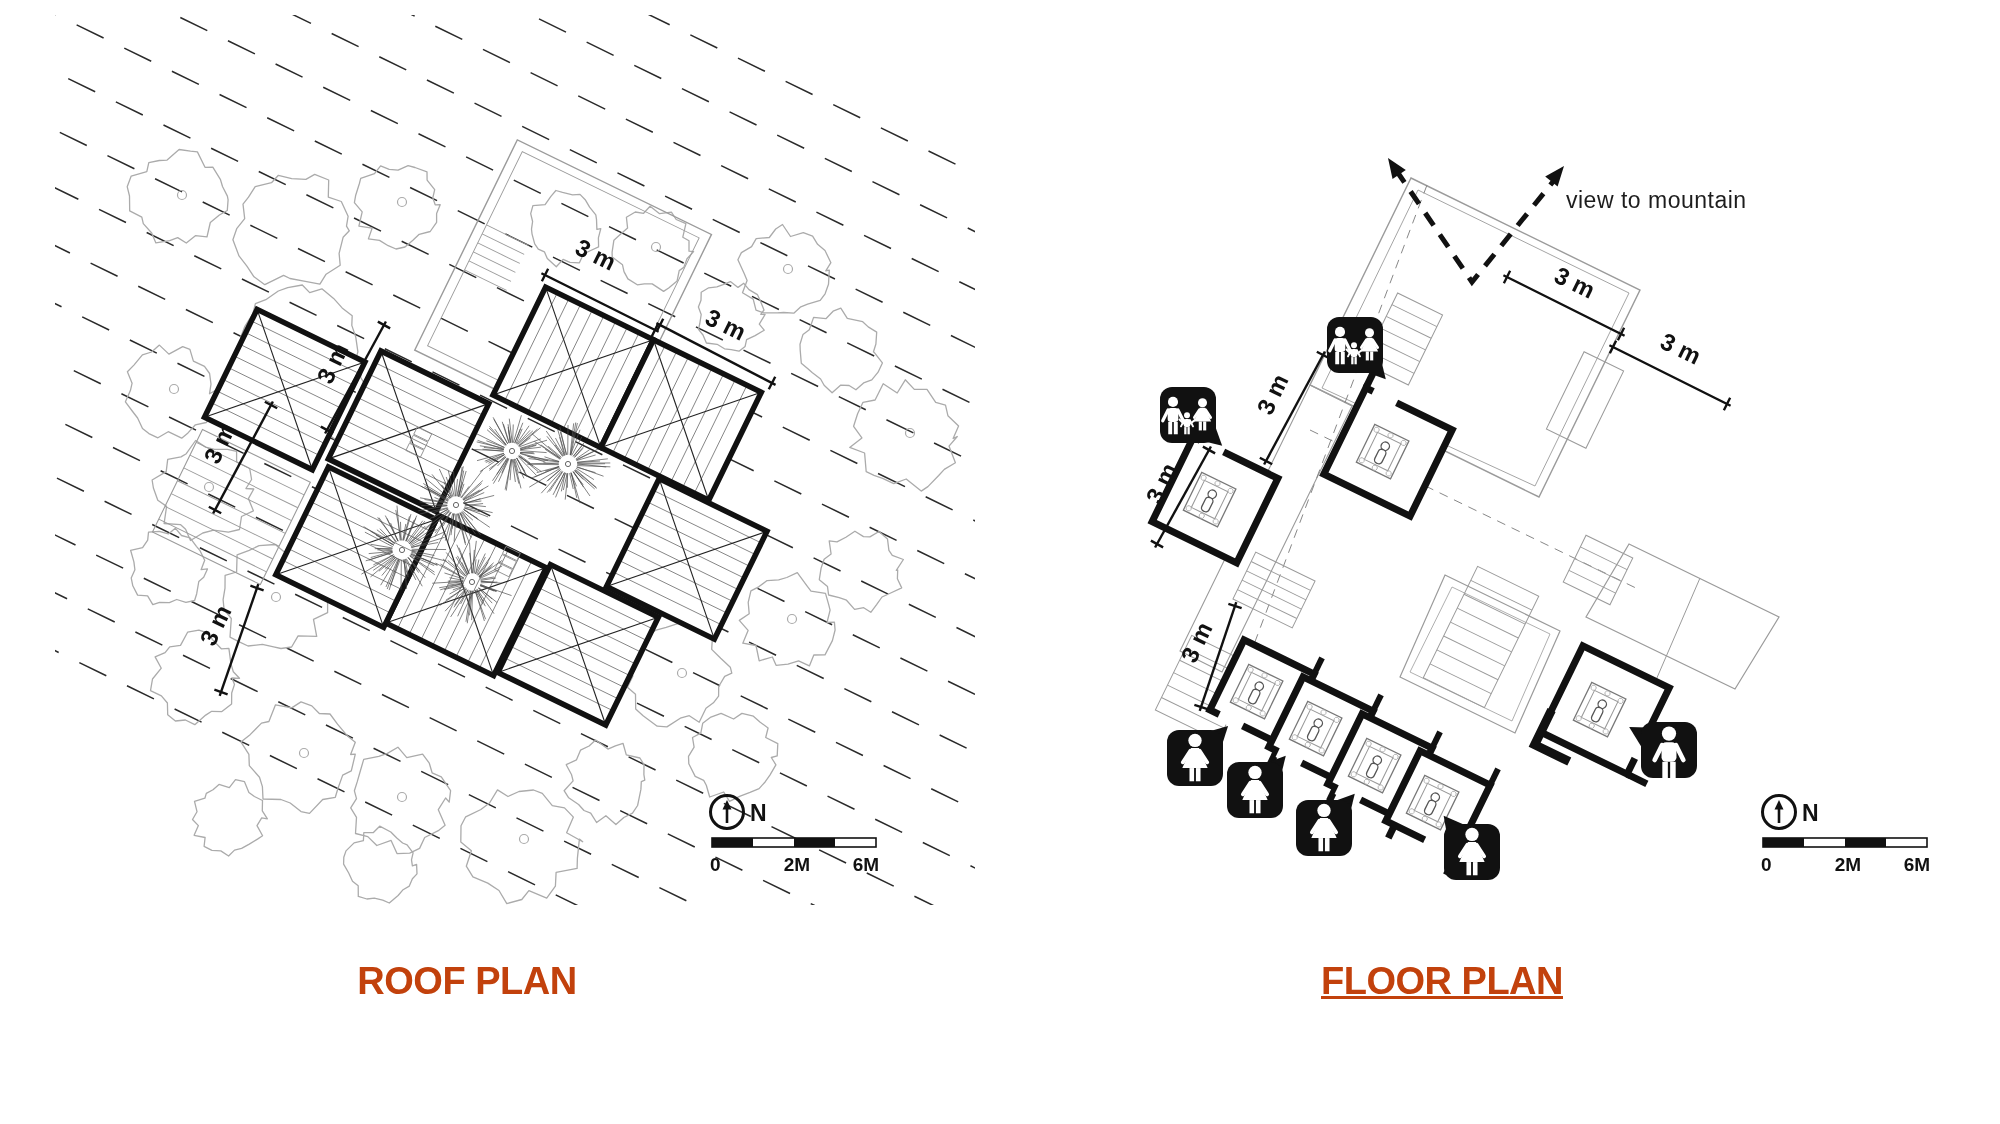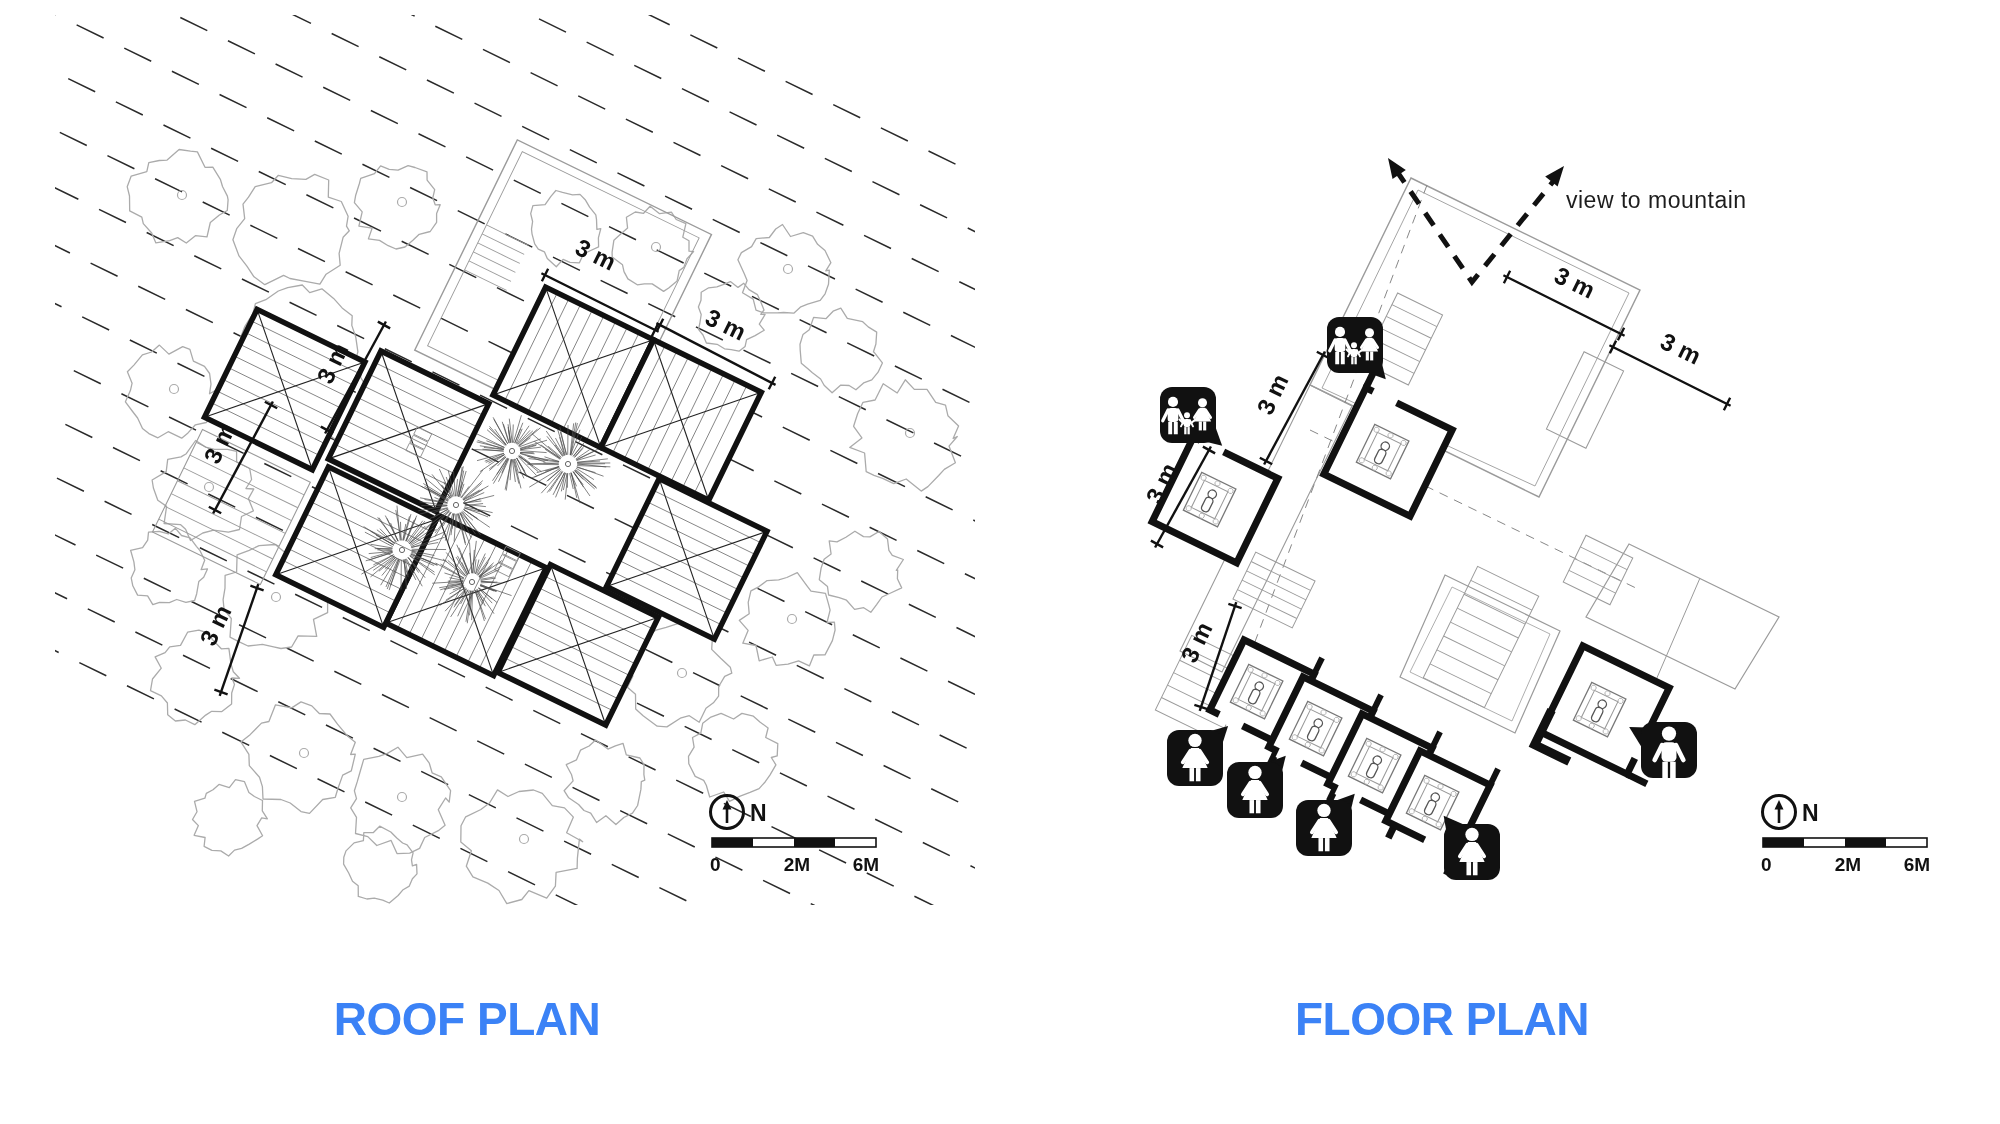--- a/index.html
+++ b/index.html
@@ -1,22 +1,22 @@
 <!DOCTYPE html>
 <html><head>
 <meta charset="utf-8">
 <style>
   html,body{margin:0;padding:0;background:#fff;}
   .page{position:relative;width:2000px;height:1124px;background:#ffffff;overflow:hidden;
         font-family:"Liberation Sans",sans-serif;}
   svg{position:absolute;top:0;}
   #roof-svg{left:0;}
   #floor-svg{left:1000px;}
-  .plan-title{position:absolute;top:992px;transform:translateX(-50%);
-              font-weight:700;font-size:46px;color:#3b82f6;letter-spacing:-0.5px;white-space:nowrap;}
+  .plan-title{position:absolute;top:960px;transform:translateX(-50%);
+              font-weight:700;font-size:38px;color:#c2410c;letter-spacing:-0.5px;white-space:nowrap;}
   svg text{font-family:"Liberation Sans",sans-serif;fill:#111;}
   .dim-label{font-size:24px;font-weight:700;}
   .north-label{font-size:23px;font-weight:700;}
   .scale-num{font-size:19px;font-weight:700;}
   .annot{font-size:23px;font-weight:400;fill:#1d1d1d;letter-spacing:0.5px;}
 </style>
 </head>
 <body>
 
 <div class="page">
@@ -1015,14 +1015,14 @@
     <text class="dim-label" text-anchor="middle" transform="translate(169 487) rotate(-64)">3 m</text>
     <text class="dim-label" text-anchor="middle" transform="translate(204 646) rotate(-64)">3 m</text>
 
     <text class="north-label" x="802" y="821">N</text>
     <text class="scale-num" x="761" y="871">0</text>
     <text class="scale-num" text-anchor="middle" x="848" y="871">2M</text>
     <text class="scale-num" text-anchor="middle" x="917" y="871">6M</text>
   </svg>
 
   <div class="plan-title" style="left:467px;">ROOF PLAN</div>
-  <div class="plan-title" style="left:1442px;">FLOOR PLAN</div>
+  <div class="plan-title" style="left:1442px;text-decoration:underline;">FLOOR PLAN</div>
 </div>
 
 </body></html>

